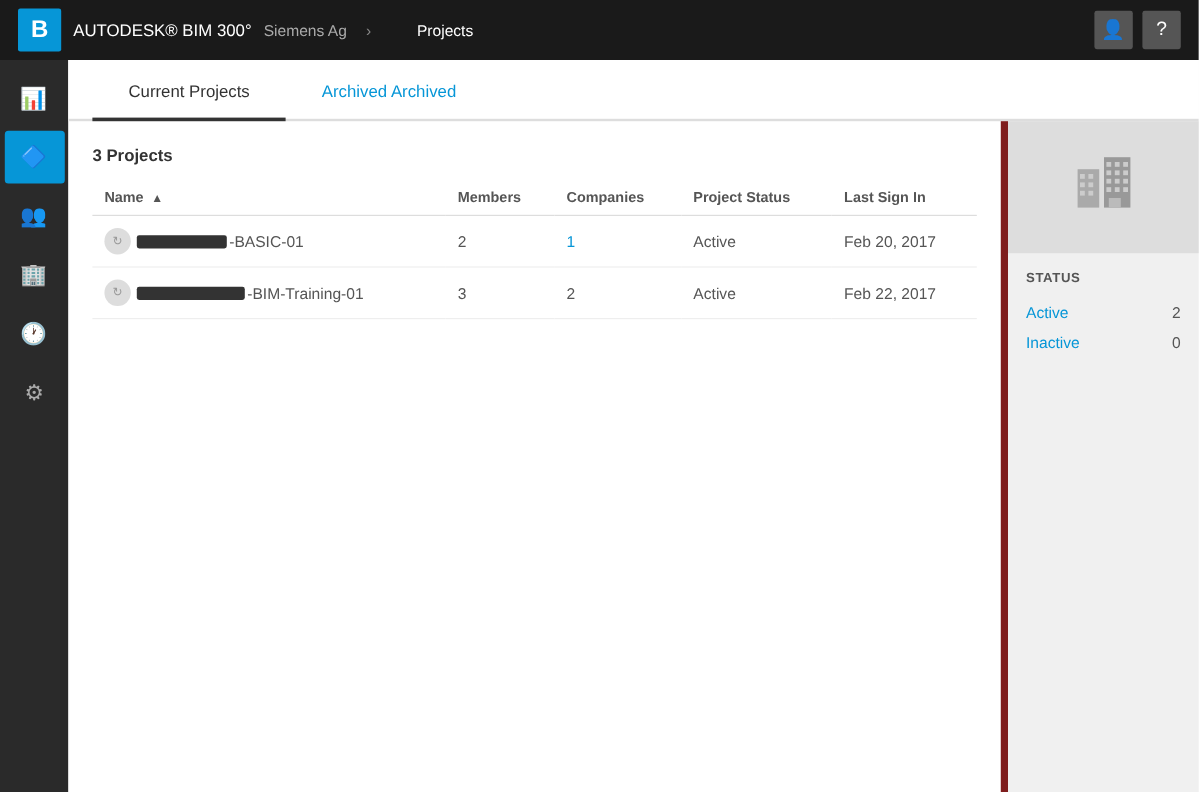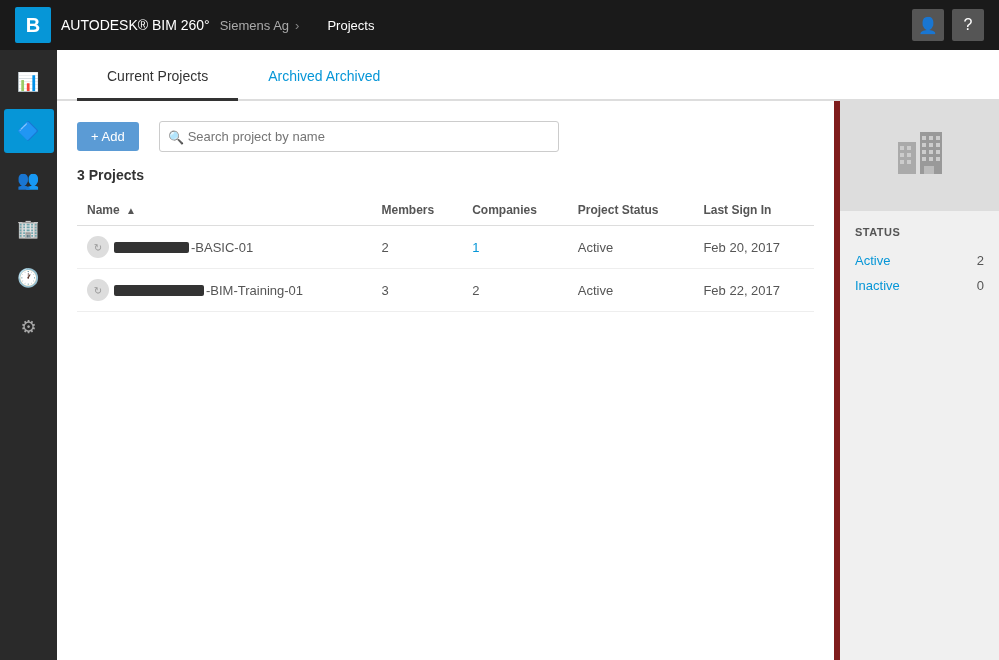--- a/index.html
+++ b/index.html
@@ -15,21 +15,21 @@
       justify-content: space-between;
     }
     .header-left { display: flex; align-items: center; gap: 10px; }
     .autodesk-logo {
       width: 36px; height: 36px;
       background: #0696d7;
       display: flex; align-items: center; justify-content: center;
       font-weight: bold; color: white; font-size: 20px; border-radius: 2px;
     }
     .header-title { color: white; font-size: 14px; }
-    .breadcrumb { color: #aaa; font-size: 13px; display: flex; align-items: center; gap: 6px; }
+    .breadcrumb { color: #aaa; font-size: 13px; display: flex; align-items: center; gap: 16px; }
     .breadcrumb span { color: #aaa; }
     .breadcrumb .arrow { color: #888; }
     .breadcrumb .current { color: white; margin-left: 22px; }
     .header-right { display: flex; align-items: center; gap: 8px; }
     .icon-btn {
       width: 32px; height: 32px;
       background: #555;
       border: none; cursor: pointer;
       display: flex; align-items: center; justify-content: center;
       color: white; font-size: 16px; border-radius: 2px;
@@ -216,21 +216,21 @@
   </style>
 </head>
 <body>
 
 <div class="header">
   <div class="header-left">
     <div class="autodesk-logo">
       <span>B</span>
     </div>
     <span class="header-title">
-      <span>AUTODESK® BIM 260°</span>
+      <span>AUTODESK® BIM 300°</span>
     </span>
     <div class="breadcrumb">
       <span>Siemens Ag</span>
       <span class="arrow">›</span>
       <span class="current">Projects</span>
     </div>
   </div>
   <div class="header-right">
     <button class="icon-btn">👤</button>
     <button class="icon-btn">?</button>
@@ -268,29 +268,20 @@
       </div>
       <div class="tab link-style">
         <span>Archived Archived</span>
       </div>
     </div>
 
     <div class="project-area">
 
       <div class="project-main">
 
-        <div class="toolbar">
-          <button class="add-btn">
-            <span>+ Add</span>
-          </button>
-          <div class="search-wrap">
-            <span class="search-icon-inside">🔍</span>
-            <input class="search-input" type="text" placeholder="Search project by name" style="">
-          </div>
-        </div>
 
         <div class="project-count">
           <span>3 Projects</span>
         </div>
 
         <table class="projects-table">
           <thead>
             <tr>
               <th class="sorted">
                 <span>Name</span>

